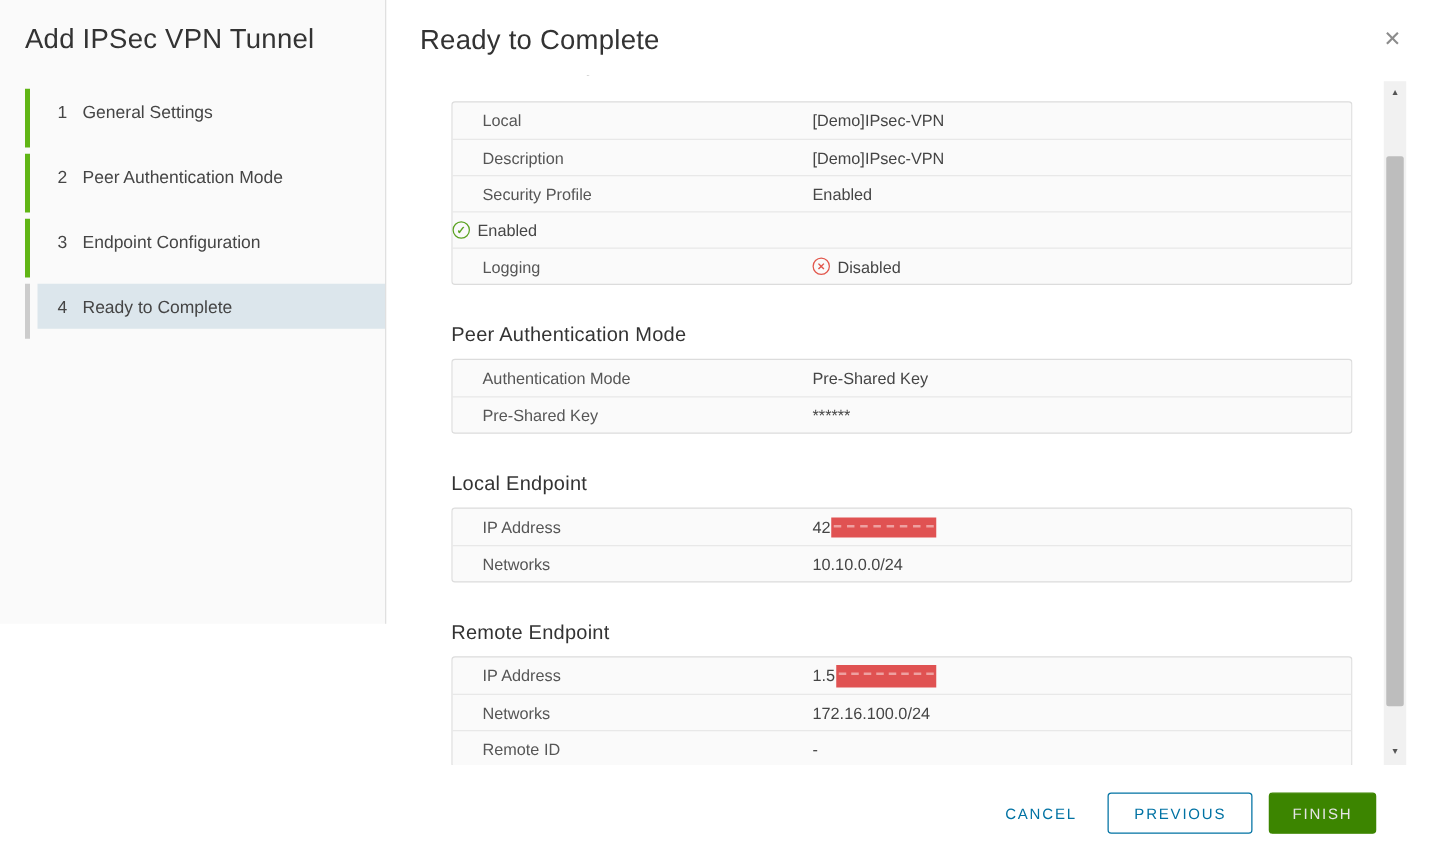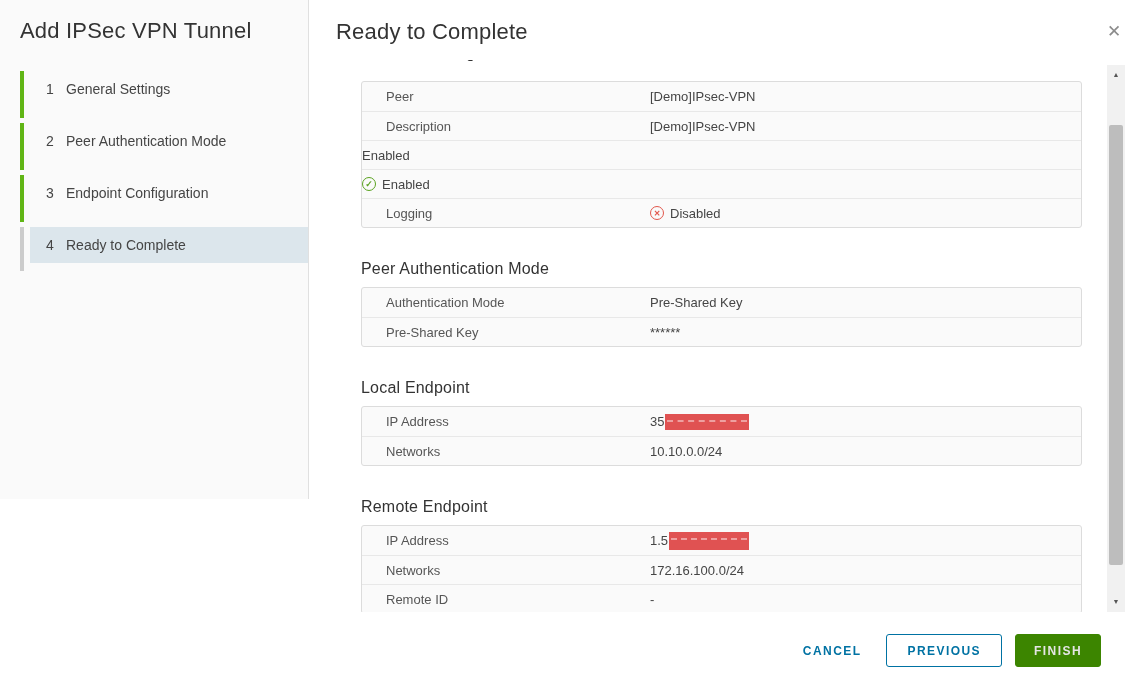--- a/index.html
+++ b/index.html
@@ -102,21 +102,21 @@
     background: #BDBDBD; border-radius: 2px; cursor: grab;
   }
 
   
   .footer {
     position: absolute; right: 43px; bottom: 18px; height: 33px;
     display: flex; align-items: center; gap: 13px;
   }
   .btn {
     height: 33px; border-radius: 3px; font-family: "Liberation Sans", sans-serif;
-    font-size: 12px; font-weight: 700; letter-spacing: .12em; cursor: pointer;
+    font-size: 12px; font-weight: 400; letter-spacing: .12em; cursor: pointer;
   }
   .btn-flat { background: none; border: none; color: #0072A3; padding: 0 12px; }
   .btn-outline { background: #fff; border: 1px solid #0072A3; color: #0072A3; padding: 0 20px; }
   .btn-solid { background: #3C8500; border: 1px solid #3C8500; color: #e5e5e5; padding: 0 18px; }
 </style>
 </head>
 <body>
 
 <aside class="sidebar">
   <h1 class="sidebar-title">Add IPSec VPN Tunnel</h1>
@@ -156,28 +156,29 @@
   <h2 class="main-title">Ready to Complete</h2>
   <button class="close-btn">✕</button>
 
   <div class="content-viewport">
 
     <div class="clip-heading">
       <h3 class="section-heading">General Settings</h3>
     </div>
     <div class="summary-table">
       <div class="row">
-        <div class="cell label">Peer</div>
+        <div class="cell label">Local</div>
         <div class="cell value">[Demo]IPsec-VPN</div>
       </div>
       <div class="row">
         <div class="cell label">Description</div>
         <div class="cell value">[Demo]IPsec-VPN</div>
       </div>
       <div class="row">
+        <div class="cell label">Security Profile</div>
         <div class="cell value">Enabled</div>
       </div>
       <div class="row">
         <div class="cell value">
           <span class="status-icon ok">✓</span>
           <span>Enabled</span>
         </div>
       </div>
       <div class="row">
         <div class="cell label">Logging</div>
@@ -198,21 +199,21 @@
         <div class="cell label">Pre-Shared Key</div>
         <div class="cell value">******</div>
       </div>
     </div>
 
     <h3 class="section-heading spaced">Local Endpoint</h3>
     <div class="summary-table">
       <div class="row">
         <div class="cell label">IP Address</div>
         <div class="cell value">
-          <span>35</span>
+          <span>42</span>
           <span class="redaction"></span>
         </div>
       </div>
       <div class="row">
         <div class="cell label">Networks</div>
         <div class="cell value">10.10.0.0/24</div>
       </div>
     </div>
 
     <h3 class="section-heading spaced">Remote Endpoint</h3>

